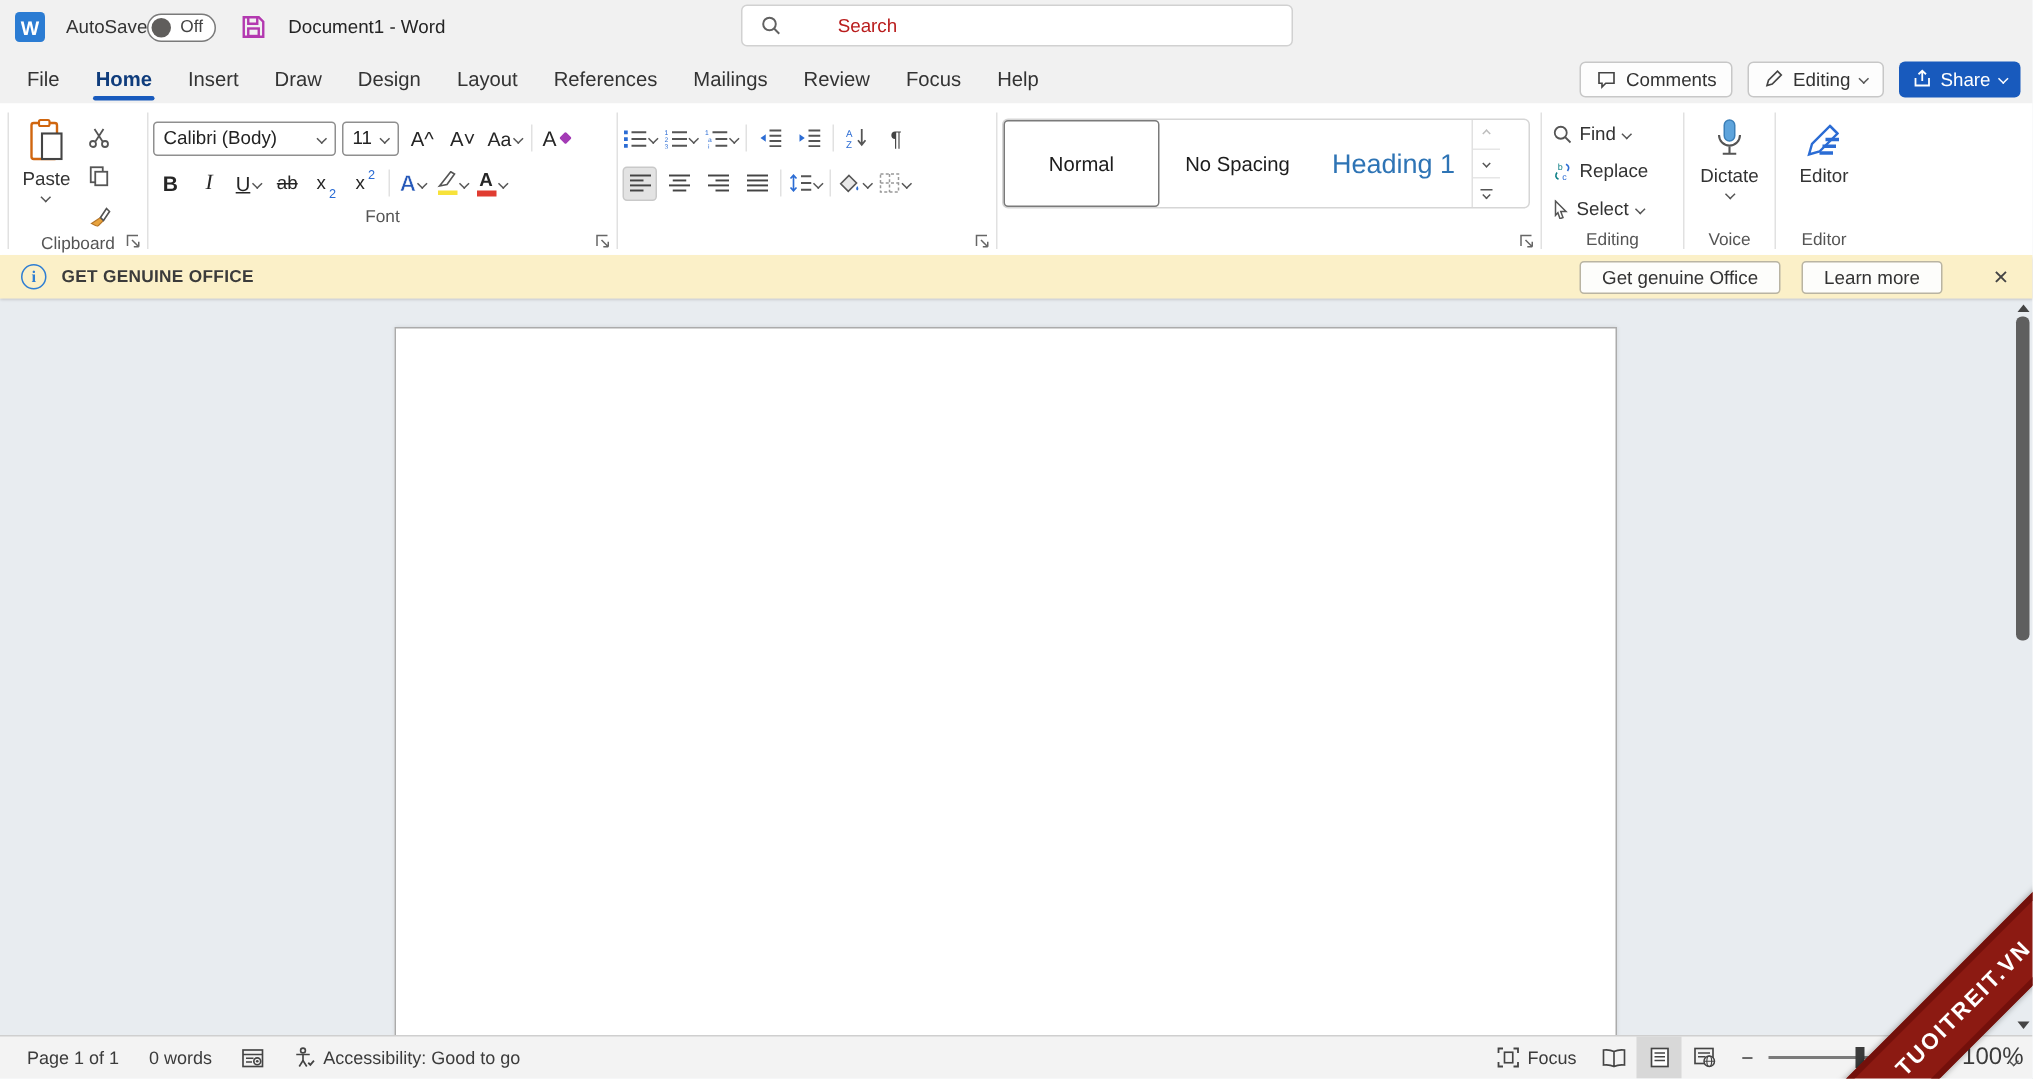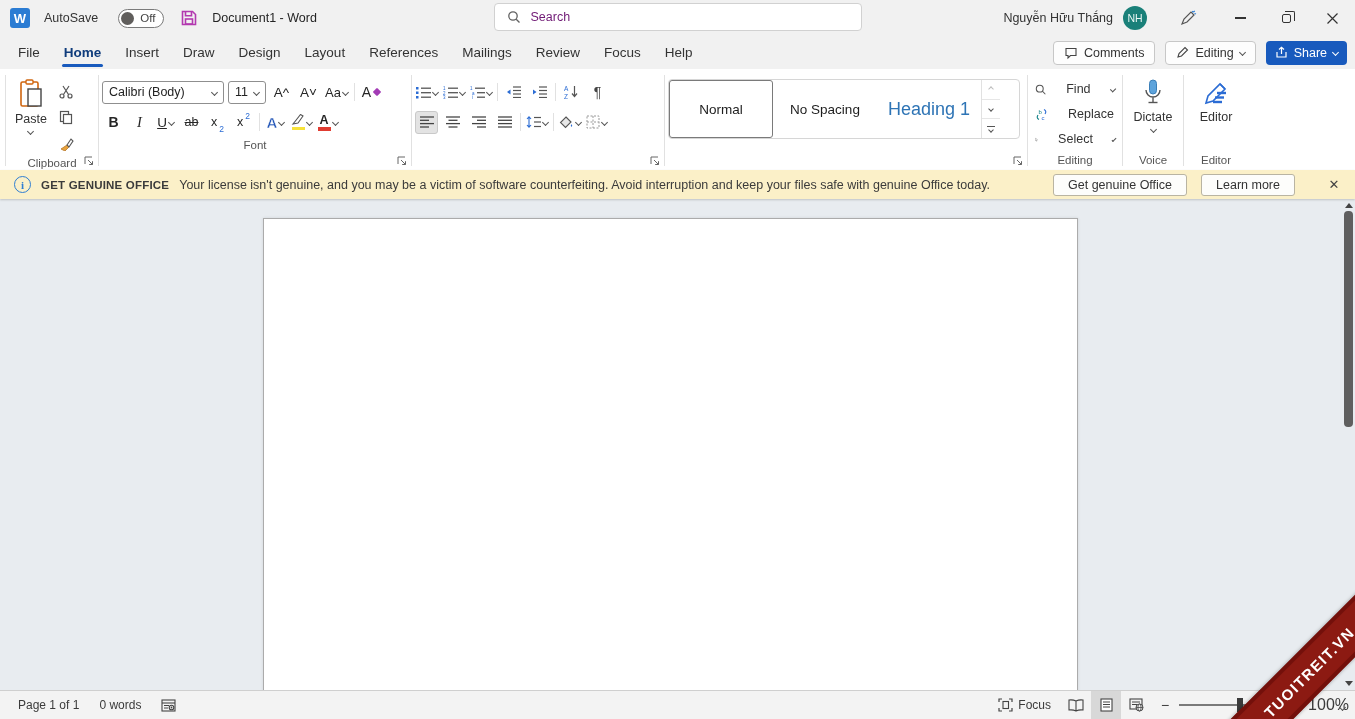--- a/index.html
+++ b/index.html
@@ -3,28 +3,28 @@
 <meta charset="utf-8">
 <style>
   * { box-sizing:border-box; margin:0; padding:0; }
   html,body { width:1355px; height:719px; overflow:hidden; }
   body { font-family:"Liberation Sans",sans-serif; font-size:13px; color:#262626; user-select:none; }
   .app { position:relative; width:1355px; height:719px; display:flex; flex-direction:column; background:#fff; }
 
   
   .titlebar { height:36px; background:#f1f1f1; display:flex; align-items:center; padding:0 0 0 10px; position:relative; flex:0 0 auto; }
   .word-logo { width:20px; height:20px; background:#2b7cd3; border-radius:3px; color:#fff; font-weight:bold; font-size:13px; display:flex; align-items:center; justify-content:center; margin-right:14px; }
-  .autosave { display:flex; align-items:center; gap:20px; font-size:12.5px; color:#333; }
+  .autosave { display:flex; align-items:center; gap:0; font-size:12.5px; color:#333; }
   .toggle { width:46px; height:19px; border:1px solid #7a7a7a; border-radius:10px; background:#fff; display:flex; align-items:center; padding:0 6px 0 2px; gap:6px; }
   .knob { width:13px; height:13px; border-radius:50%; background:#605e5c; }
   .toggle-state { font-size:11.5px; color:#444; }
   .save-icon { margin:0 14px 0 16px; }
   .doc-title { font-size:12.5px; color:#242424; }
   .searchbox { position:absolute; left:50%; transform:translateX(-50%); top:3px; width:368px; height:28px; background:#fff; border:1px solid #d1d1d1; border-radius:4px; display:flex; align-items:center; padding-left:12px; gap:10px; }
-  .searchbox .ph { color:#701a75; font-size:12.5px; }
+  .searchbox .ph { color:#b91c1c; font-size:12.5px;margin-left:28px; }
   .tb-right { margin-left:auto; display:flex; align-items:center; height:36px; }
   .user-name { font-size:12.5px; color:#333; margin-right:10px; }
   .avatar { width:24px; height:24px; border-radius:50%; background:#1a8079; color:#eaf6f4; font-size:10.5px; display:flex; align-items:center; justify-content:center; margin-right:18px; }
   .penspark { margin-right:6px; }
   .winbtn { width:46px; height:36px; display:flex; align-items:center; justify-content:center; color:#333; font-size:14px; }
   .winbtn .minline { width:11px; height:1.4px; background:#333; display:block; }
   .restore-glyph { width:9px; height:9px; border:1.2px solid #333; border-radius:2px; position:relative; }
   .restore-glyph::after { content:""; position:absolute; left:2px; top:-4px; width:9px; height:9px; border-top:1.2px solid #333; border-right:1.2px solid #333; border-radius:0 2px 0 0; }
 
   
@@ -74,21 +74,21 @@
   .stylescroll { width:19px; border-left:1px solid #e1e1e1; display:flex; flex-direction:column; }
   .stylescroll .sbtn { flex:1; display:flex; align-items:center; justify-content:center; border-bottom:1px solid #e6e6e6; }
   .stylescroll .sbtn:last-child { border-bottom:none; }
   .sbtn .cv { width:4px; height:4px; }
   .sbtn.dis .cv { border-color:#bdbdbd; }
   .morebar { display:flex; flex-direction:column; align-items:center; gap:1px; }
   .morebar .line { width:8px; height:1.3px; background:#555; }
 
   
   .edit-rows { display:flex; flex-direction:column; gap:3px; padding-top:5px; }
-  .edit-item { display:flex; align-items:center; gap:20px; font-size:12.5px; color:#333; height:22px; padding:0 4px; border-radius:3px; }
+  .edit-item { display:flex; align-items:center; gap:5px; font-size:12.5px; color:#333; height:22px; padding:0 4px; border-radius:3px; }
 
   .ribbon-collapse { position:absolute; right:10px; bottom:6px; }
 
   
   .banner { height:29px; background:#fbf0c8; display:flex; align-items:center; padding:0 12px 0 14px; gap:10px; flex:0 0 auto; box-shadow:0 1px 2px rgba(0,0,0,0.18); position:relative; z-index:2; }
   .info-ic { width:17px; height:17px; border-radius:50%; border:1.6px solid #2f7ed3; color:#2f7ed3; font-size:11px; font-weight:bold; display:flex; align-items:center; justify-content:center; font-family:"Liberation Serif",serif; flex:0 0 auto; }
   .banner-title { font-weight:bold; font-size:11.5px; color:#3b3b3b; letter-spacing:0.2px; white-space:nowrap; }
   .banner-msg { font-size:12.5px; color:#3b3b3b; white-space:nowrap; }
   .banner-actions { margin-left:auto; display:flex; gap:14px; align-items:center; }
   .banner-btn { height:22px; background:#fdfdfb; border:1px solid #b9b4a2; border-radius:3px; padding:0 14px; font-size:12.5px; color:#333; display:flex; align-items:center; }
@@ -144,41 +144,20 @@
     <span class="doc-title">Document1  -  Word</span>
 
     <div class="searchbox">
       <svg width="14" height="14" viewBox="0 0 14 14">
           <circle cx="6" cy="6" r="4.2" fill="none" stroke="#616161" stroke-width="1.3"></circle>
           <line x1="9.2" y1="9.2" x2="12.5" y2="12.5" stroke="#616161" stroke-width="1.3"></line>
         </svg>
       <span class="ph">Search</span>
     </div>
 
-    <div class="tb-right">
-      <span class="user-name">Nguyễn Hữu Thắng</span>
-      <span class="avatar">NH</span>
-      <span class="winbtn penspark">
-        <svg width="18" height="18" viewBox="0 0 18 18">
-            <path d="M3 15 l2-5 7-7 3 3 -7 7 z" fill="none" stroke="#555" stroke-width="1.2"></path>
-            <path d="M13.5 2 l.5 1.5 M15.5 4.5 l1.5 .5 M14.5 3.2 l1.3-1.3" stroke="#2b7cd3" stroke-width="1.2"></path>
-          </svg>
-      </span>
-      <span class="winbtn">
-          <span class="minline"></span>
-        </span>
-      <span class="winbtn">
-          <span class="restore-glyph"></span>
-        </span>
-      <span class="winbtn">
-        <svg width="13" height="13" viewBox="0 0 13 13">
-            <path d="M1.5 1.5 L11.5 11.5 M11.5 1.5 L1.5 11.5" stroke="#333" stroke-width="1.2"></path>
-          </svg>
-      </span>
-    </div>
   </div>
 
   <div class="tabrow">
     <div class="tab">File</div>
     <div class="tab active">Home</div>
     <div class="tab">Insert</div>
     <div class="tab">Draw</div>
     <div class="tab">Design</div>
     <div class="tab">Layout</div>
     <div class="tab">References</div>
@@ -578,21 +557,20 @@
           <span>Editor</span>
         </div>
     </div>
 
     <span class="ribbon-collapse"><span class="cv"></span></span>
   </div>
 
   <div class="banner">
     <span class="info-ic">i</span>
     <span class="banner-title">GET GENUINE OFFICE</span>
-    <span class="banner-msg">Your license isn't genuine, and you may be a victim of software counterfeiting. Avoid interruption and keep your files safe with genuine Office today.</span>
     <div class="banner-actions">
       <span class="banner-btn">Get genuine Office</span>
       <span class="banner-btn">Learn more</span>
       <span class="banner-close">✕</span>
     </div>
   </div>
 
   <div class="docarea">
     <div class="page"></div>
     <div class="vscroll">
@@ -608,20 +586,28 @@
     <span class="sb-item">
       <svg width="15" height="13" viewBox="0 0 15 13">
           <rect x="1" y="1" width="13" height="11" fill="none" stroke="#444" stroke-width="1.1"></rect>
           <line x1="1" y1="4" x2="14" y2="4" stroke="#444" stroke-width="1.1"></line>
           <line x1="3" y1="6.5" x2="8" y2="6.5" stroke="#444" stroke-width="1"></line>
           <line x1="3" y1="9" x2="7" y2="9" stroke="#444" stroke-width="1"></line>
           <circle cx="10.5" cy="8.5" r="2.3" fill="none" stroke="#444" stroke-width="1.1"></circle>
           <circle cx="10.5" cy="8.5" r="0.9" fill="#444"></circle>
         </svg>
     </span>
+    <span class="sb-item">
+      <svg width="14" height="14" viewBox="0 0 14 14">
+          <circle cx="6" cy="2.3" r="1.6" fill="none" stroke="#444" stroke-width="1.1"></circle>
+          <path d="M1.5 5 h9 M6 5 v4 M6 9 l-2.5 4 M6 9 l2.5 4" fill="none" stroke="#444" stroke-width="1.1"></path>
+          <path d="M9.5 10.5 l1.4 1.4 2.4-2.8" fill="none" stroke="#444" stroke-width="1.2"></path>
+        </svg>
+      <span>Accessibility: Good to go</span>
+    </span>
 
     <div class="sb-right">
       <span class="sb-item">
         <svg width="15" height="14" viewBox="0 0 15 14">
             <path d="M1 4 V1 h3 M11 1 h3 v3 M14 10 v3 h-3 M4 13 H1 v-3" fill="none" stroke="#444" stroke-width="1.2"></path>
             <rect x="5" y="3.5" width="5.5" height="7" fill="none" stroke="#444" stroke-width="1.1"></rect>
           </svg>
         <span>Focus</span>
       </span>
       <span class="viewbtn">

